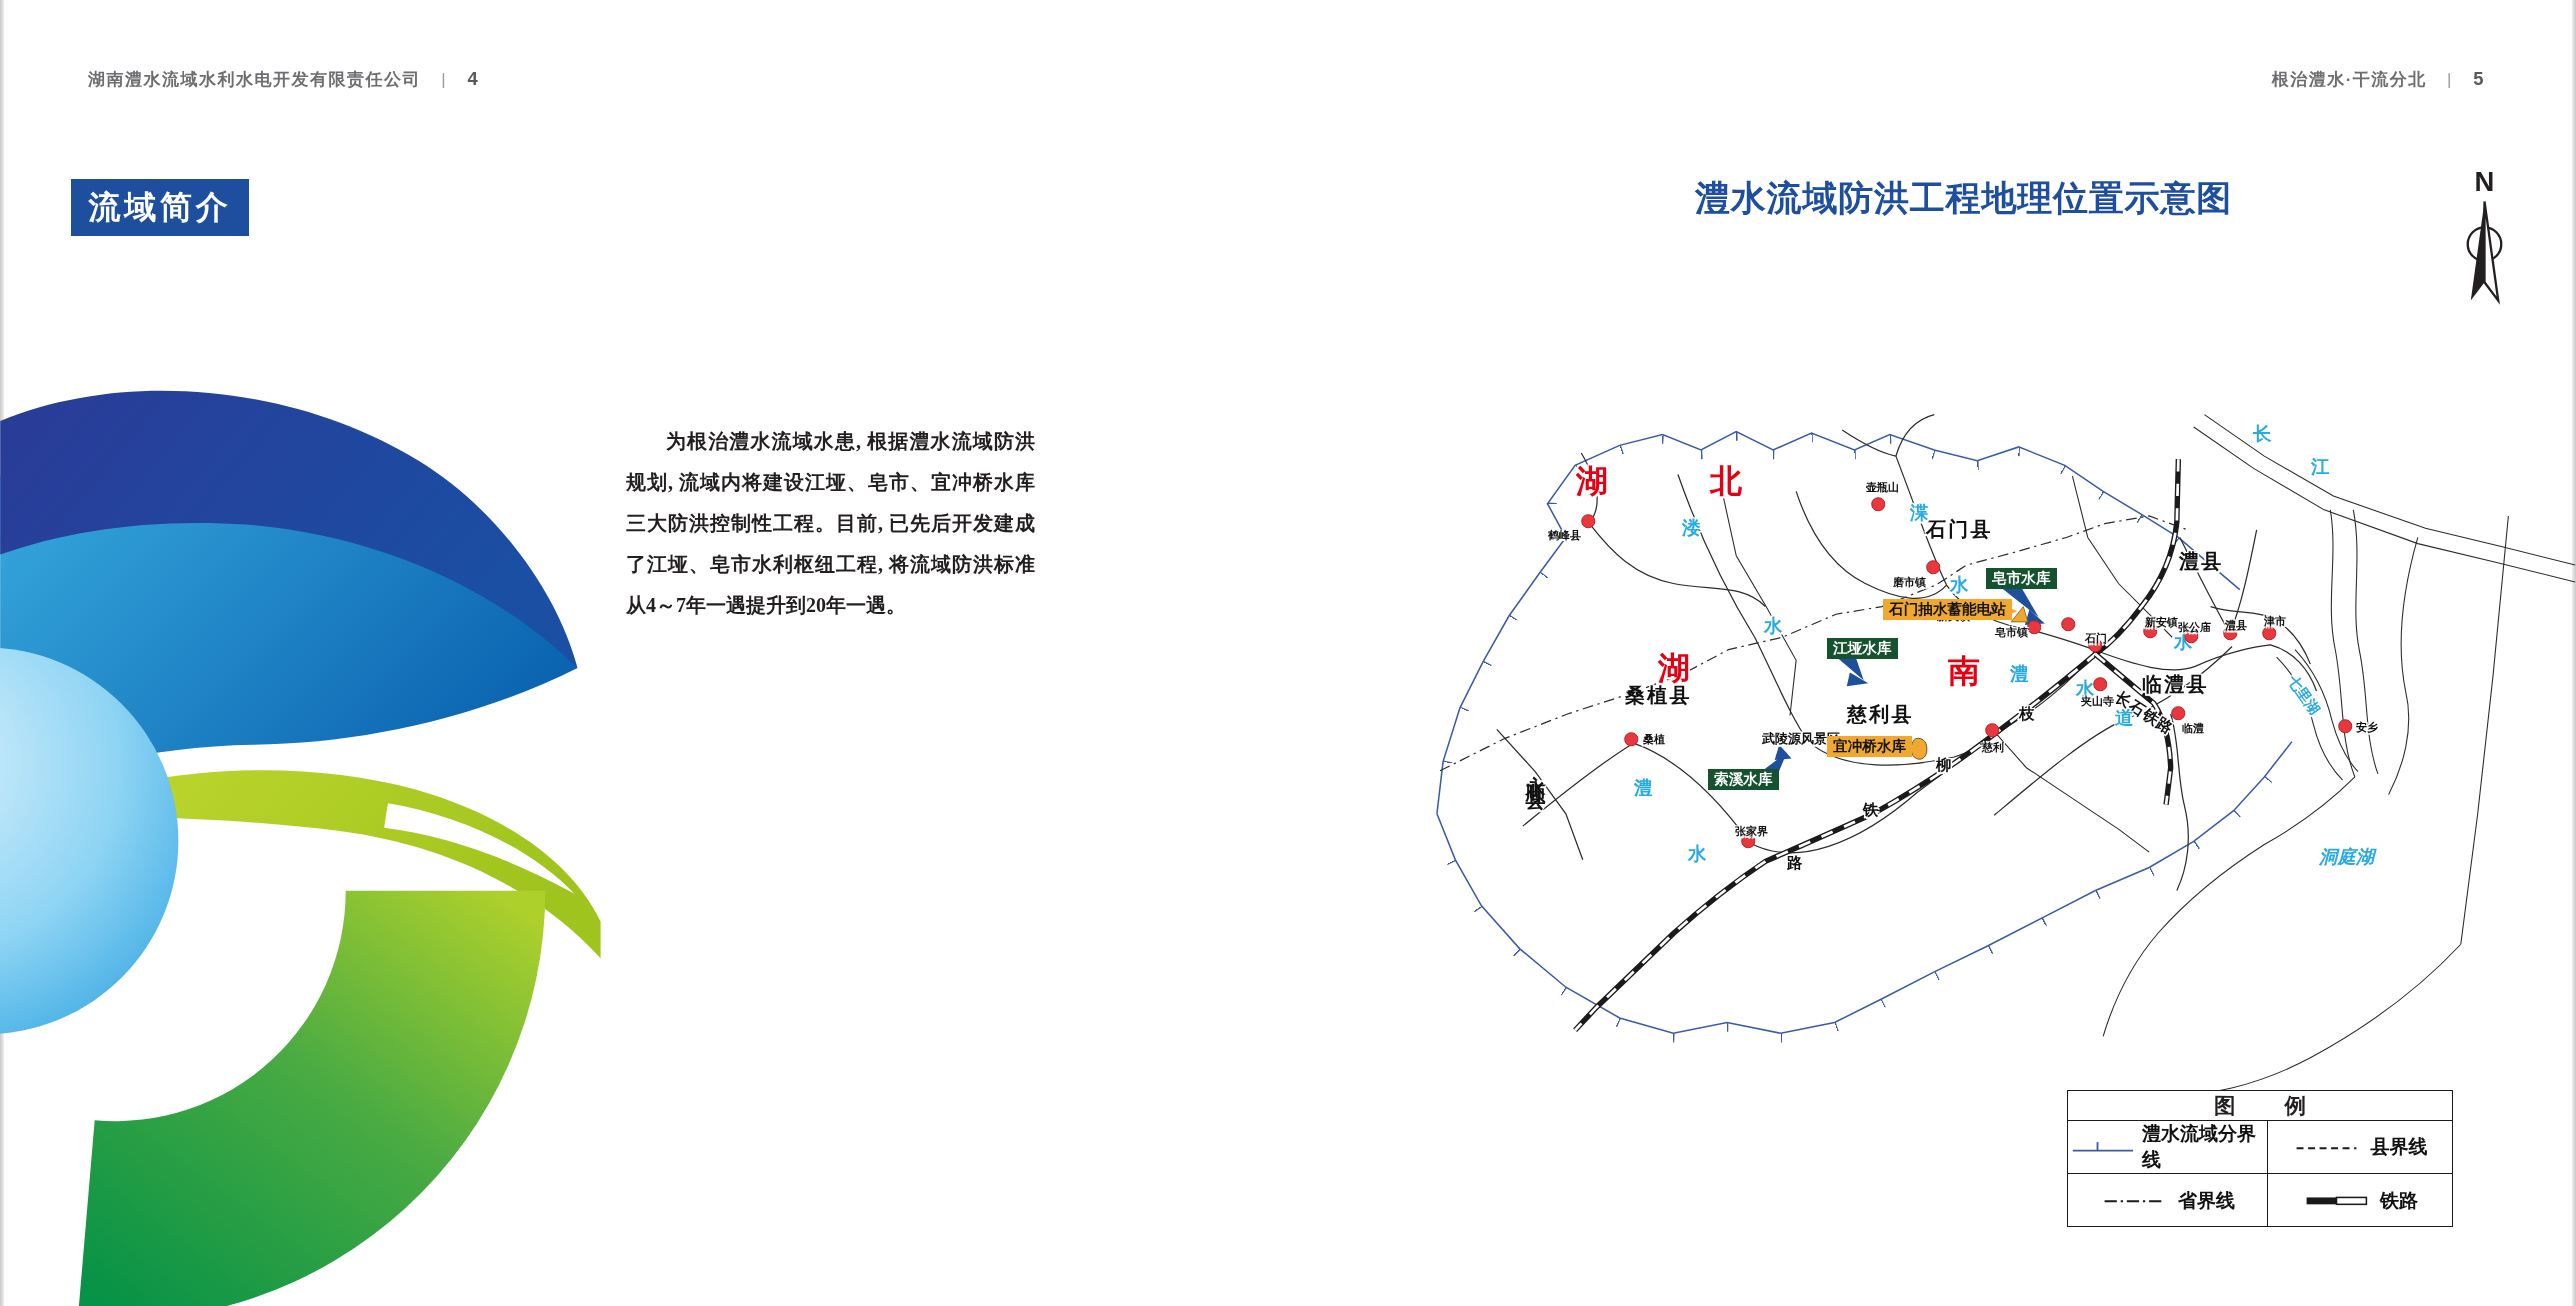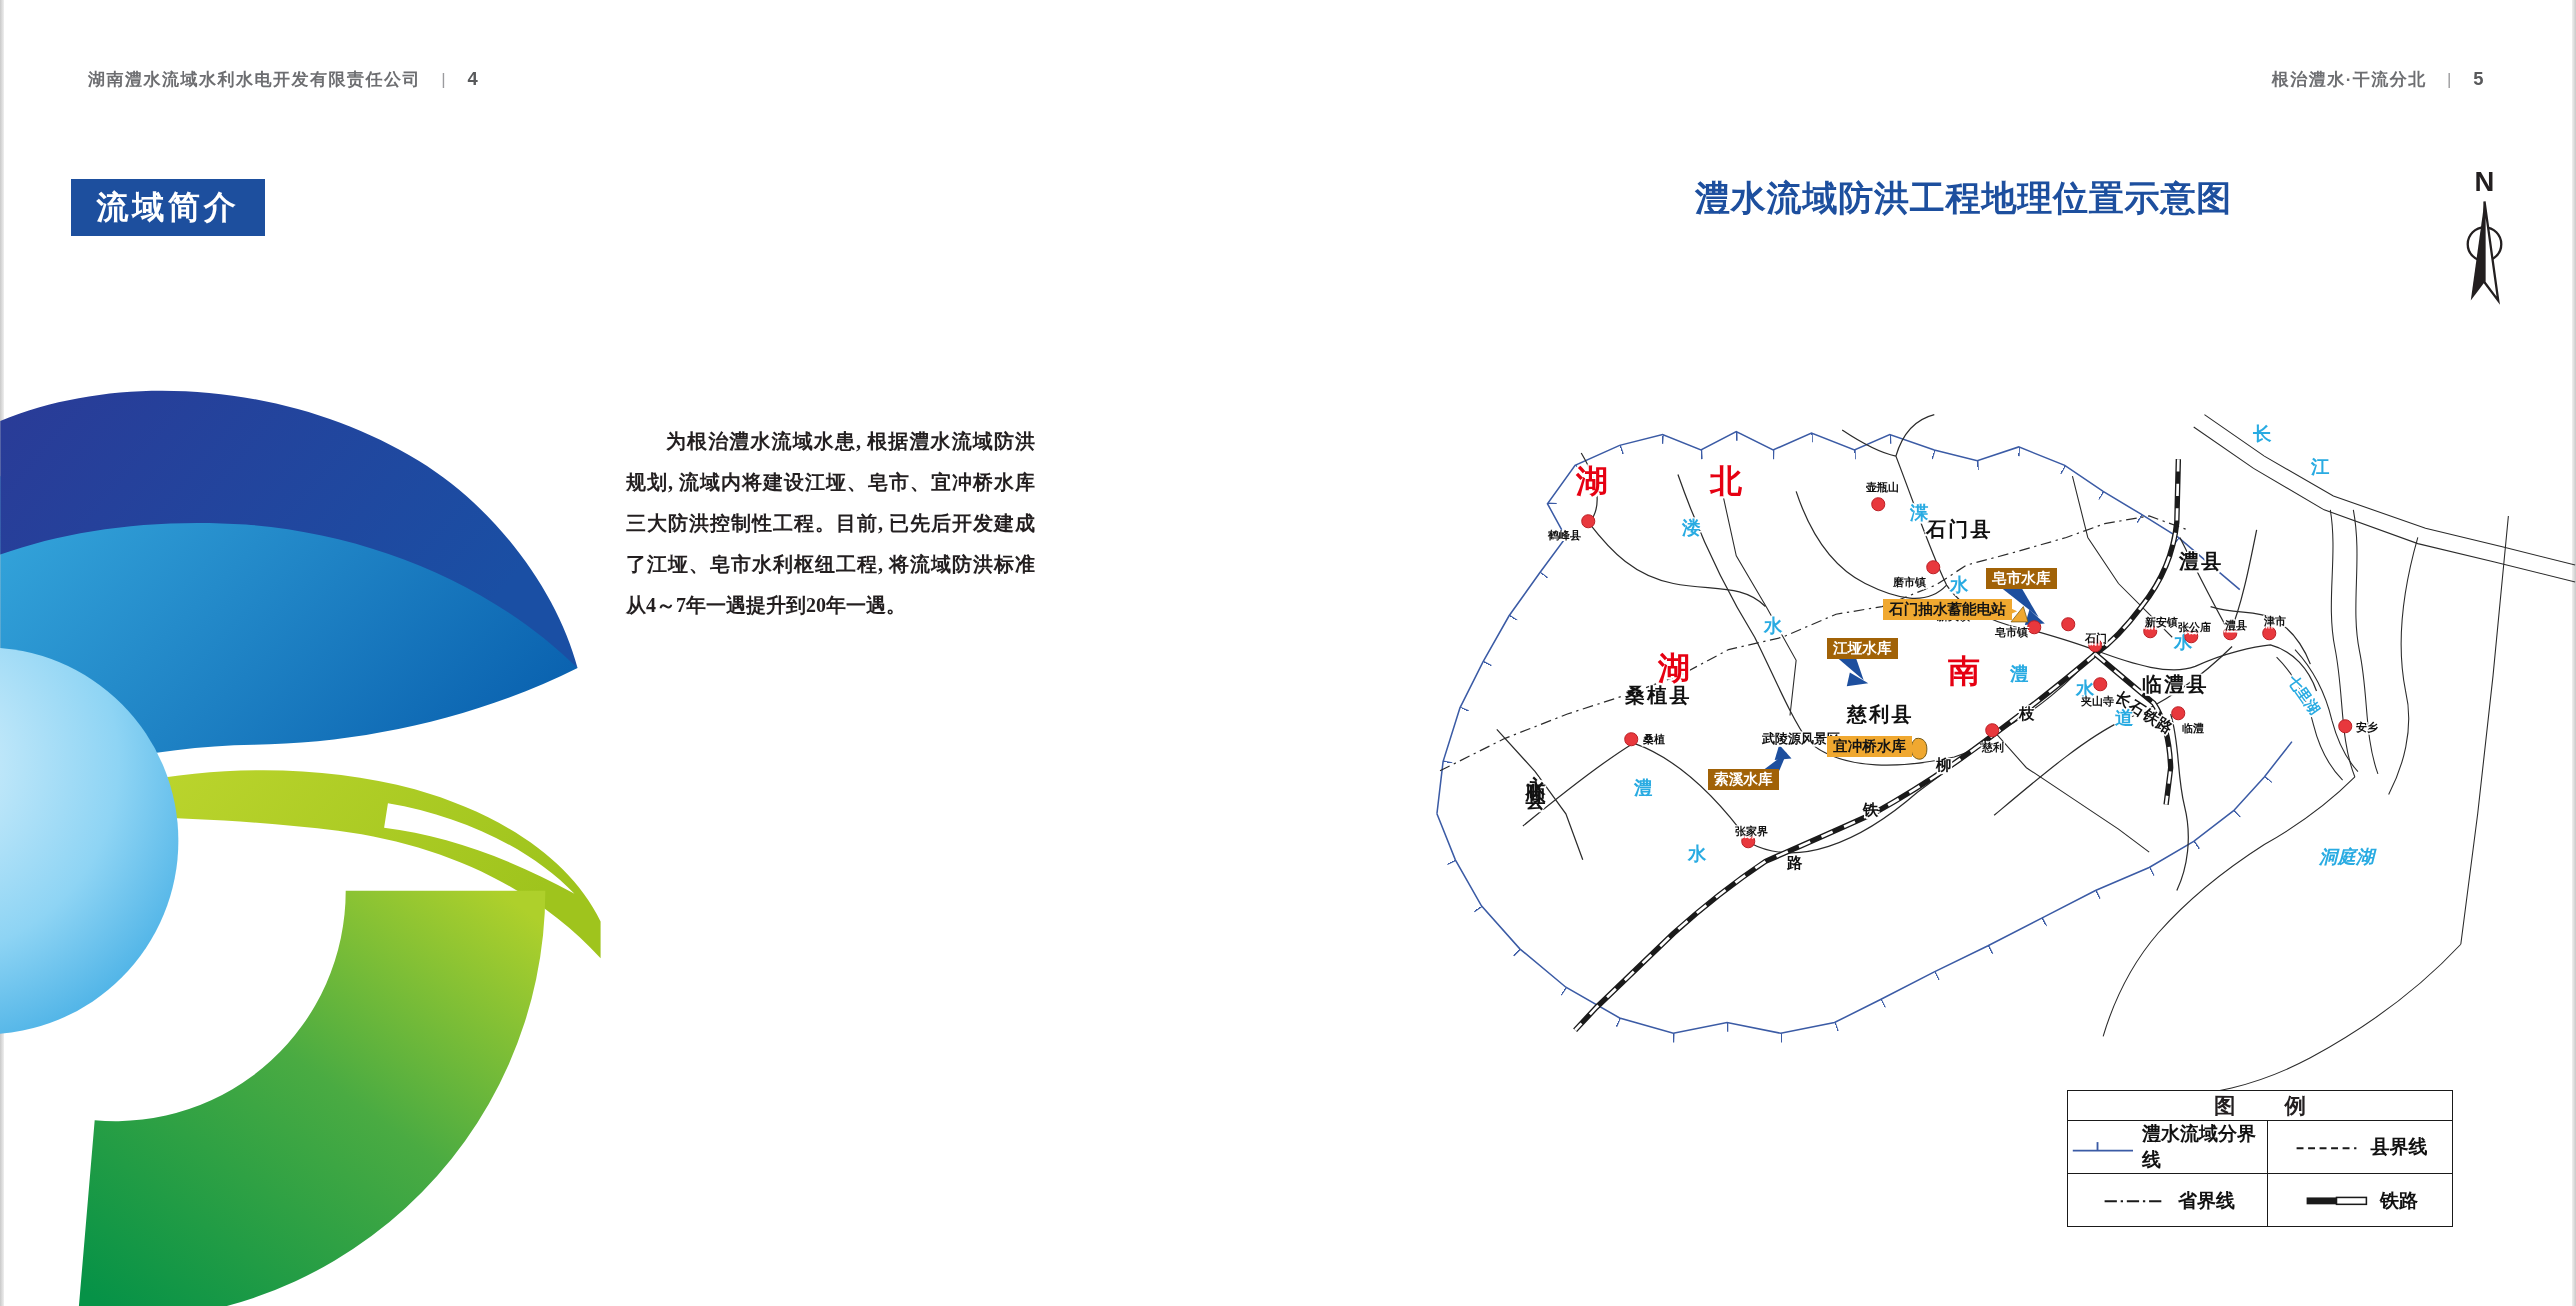--- a/index.html
+++ b/index.html
@@ -12,21 +12,21 @@
 
   
   .runhead{position:absolute;top:68px;font-size:17px;font-weight:bold;color:#6d6e71;letter-spacing:1.5px;white-space:nowrap;}
   .runhead .div{color:#9b9b9e;font-weight:normal;margin:0 14px;}
   .runhead .pn{font-size:18.4px;color:#58595b;}
   #head-left{left:88px;}
   #head-right{right:91px;}
 
   
   .section-title{
-    position:absolute;left:71px;top:179px;width:194px;height:57px;background:#1d4f9e;
+    position:absolute;left:71px;top:179px;width:178px;height:57px;background:#1d4f9e;
     color:#fff;font-size:32px;font-weight:bold;display:flex;align-items:center;justify-content:center;
     letter-spacing:3.8px;
   }
   .bodytext{
     position:absolute;left:626px;top:421px;width:409px;
     font-family:"Liberation Serif", serif;font-size:20px;line-height:41px;font-weight:bold;
     text-align:justify;color:#231f20;
   }
   .bodytext p{margin:0 0 0 0;text-indent:2em;}
   .bodytext p + p{margin-top:40px;}
@@ -52,21 +52,21 @@
   .raillabel{font-size:15.4px;font-weight:900;color:#111;letter-spacing:0.8px;}
   .rot32{transform:rotate(32deg);transform-origin:left top;}
   .rot55{transform:rotate(55deg);transform-origin:left top;}
 
   .town-dot{position:absolute;width:11.5px;height:11.5px;border-radius:50%;
     background:#e8383d;border:1.5px solid #bb2026;transform:translate(-50%,-50%);}
   .town-label{position:absolute;font-size:11px;font-weight:900;color:#111;white-space:nowrap;line-height:1;
     text-shadow:-1.5px -1.5px 0 #fff,1.5px -1.5px 0 #fff,-1.5px 1.5px 0 #fff,1.5px 1.5px 0 #fff;}
 
   .project{position:absolute;padding:2.3px 6.1px;font-size:14.6px;font-weight:900;white-space:nowrap;line-height:1.15;}
-  .project.navy{background:#a16207;color:#ffffff;}
+  .project.navy{background:#14532d;color:#ffffff;}
   .project.orange{background:#f0a830;color:#141414;}
 
   
   .legend{position:absolute;left:2067px;top:1090px;width:386px;height:137px;background:#fff;
     border:1.5px solid #1a1a1a;box-sizing:border-box;display:flex;flex-direction:column;}
   .legend-title{height:38px;border-bottom:1.5px solid #1a1a1a;display:flex;align-items:center;justify-content:center;
     font-size:21.5px;font-weight:900;letter-spacing:21.5px;text-indent:21.5px;}
   .legend-grid{flex:1;display:grid;grid-template-columns:52% 48%;grid-template-rows:1fr 1fr;}
   .legend-cell{display:flex;align-items:center;justify-content:center;gap:9.2px;box-sizing:border-box;}
   .legend-cell.c1{border-right:1.5px solid #1a1a1a;}

